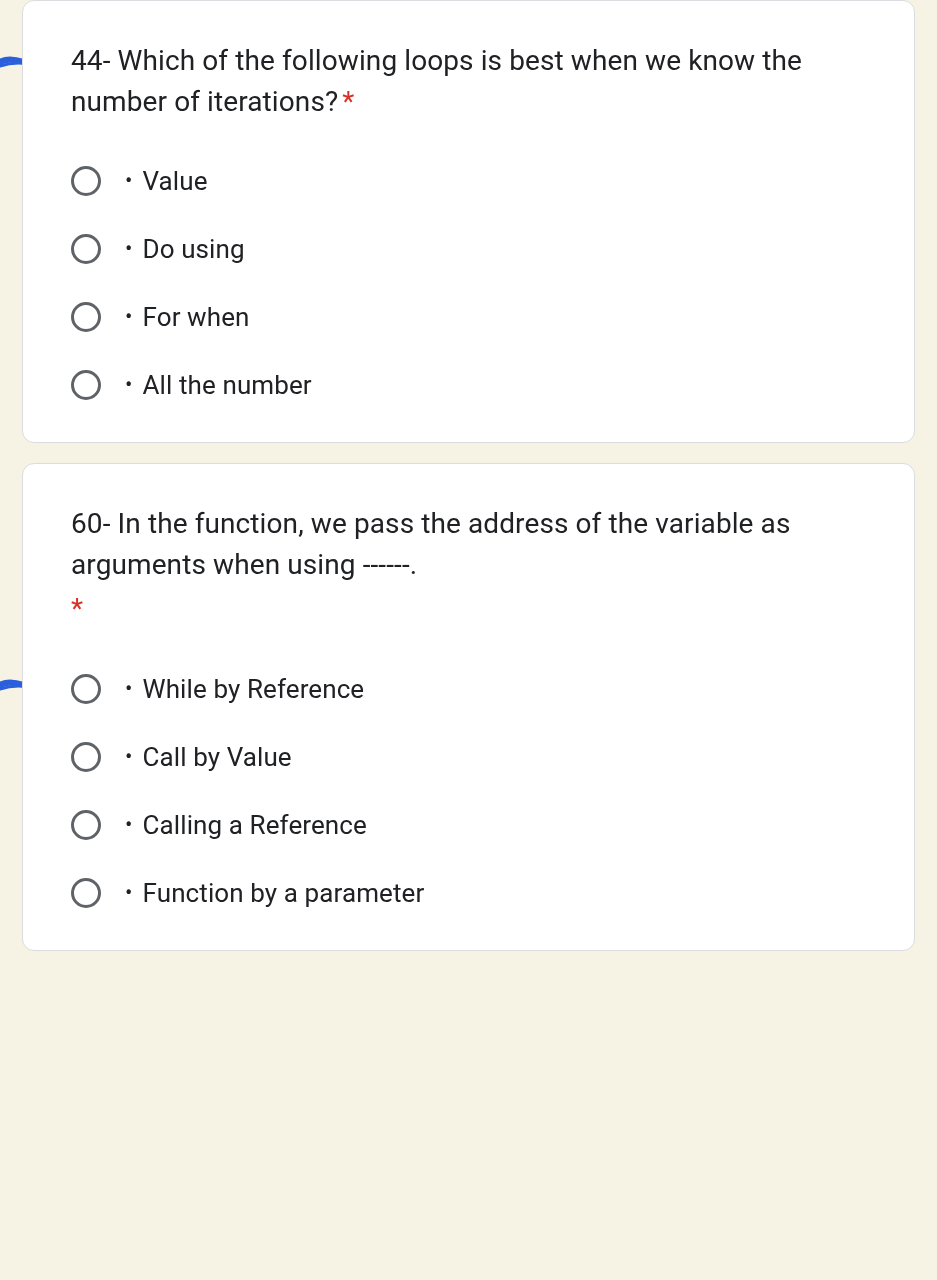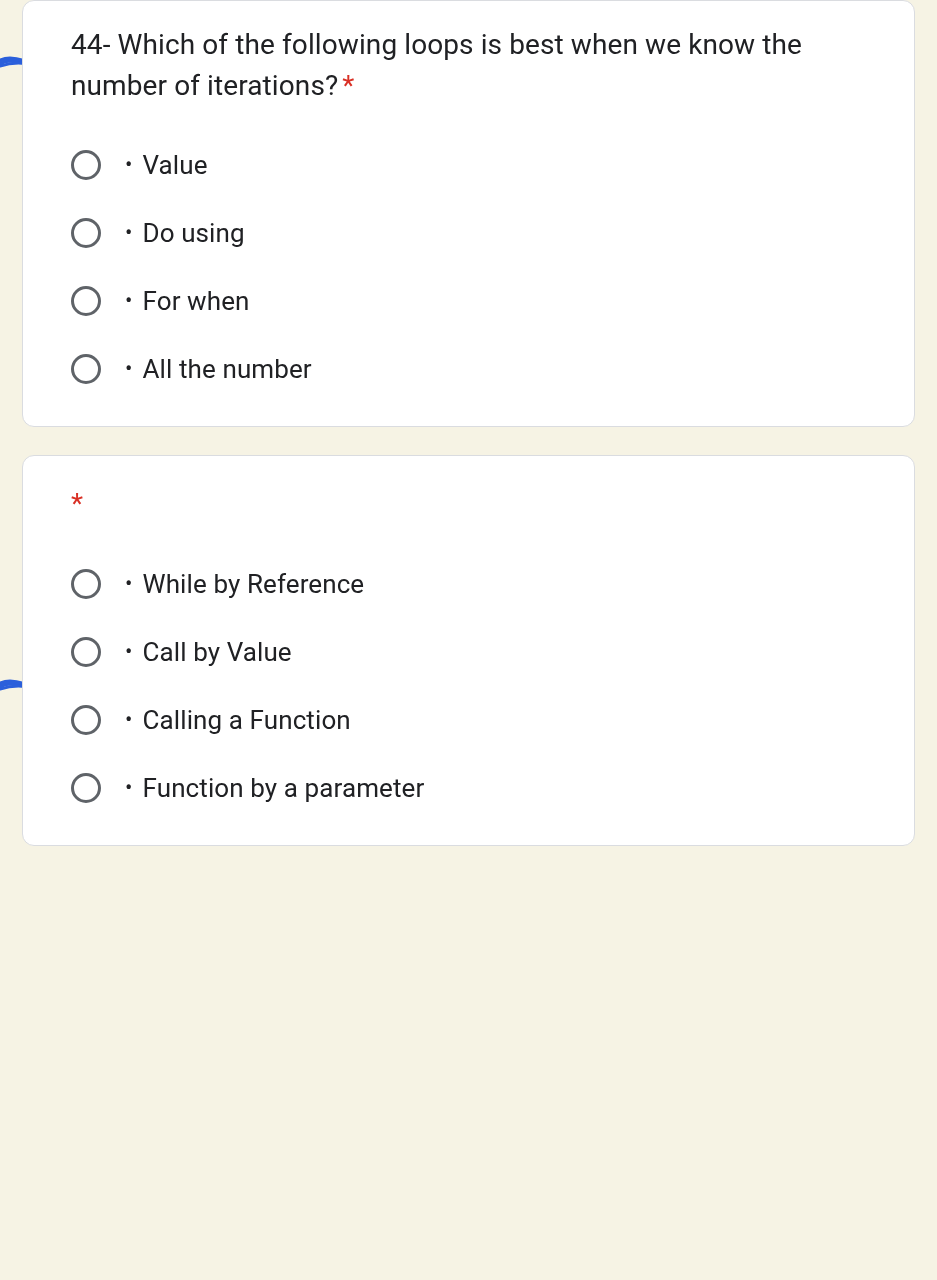--- a/index.html
+++ b/index.html
@@ -12,22 +12,22 @@
     font-family: 'Google Sans', Roboto, Arial, sans-serif;
     width: 937px;
     height: 1280px;
     overflow: hidden;
     position: relative;
   }
   .card {
     background: #fff;
     border: 1px solid #dadce0;
     border-radius: 12px;
-    margin: 0 22px 28px 22px;
-    padding: 24px 48px 42px 48px;
+    margin: 0 22px 20px 22px;
+    padding: 40px 48px 42px 48px;
     position: relative;
   }
   .card:first-of-type {
     margin-top: 22px;
   }
   .question-text {
     font-size: 28px;
     line-height: 1.45;
     color: #202124;
     font-weight: 400;
@@ -136,20 +136,21 @@
     <div class="radio"></div>
     <div class="option-label">
       <span class="bullet">•</span>
       <span>All the number</span>
     </div>
   </div>
 </div>
 
 <div class="card">
   <div class="question-text">
+    <span>60- In the function, we pass the address of the variable as arguments when using ------.</span>
     <span class="required" style="display:block;margin-left:0;margin-top:4px;">*</span>
   </div>
 
   <div class="option-row">
     <div class="radio"></div>
     <div class="option-label">
       <span class="bullet">•</span>
       <span>While by Reference</span>
     </div>
   </div>
@@ -159,21 +160,21 @@
     <div class="option-label">
       <span class="bullet">•</span>
       <span>Call by Value</span>
     </div>
   </div>
 
   <div class="option-row">
     <div class="radio"></div>
     <div class="option-label">
       <span class="bullet">•</span>
-      <span>Calling a Function</span>
+      <span>Calling a Reference</span>
     </div>
   </div>
 
   <div class="option-row">
     <div class="radio"></div>
     <div class="option-label">
       <span class="bullet">•</span>
       <span>Function by a parameter</span>
     </div>
   </div>

